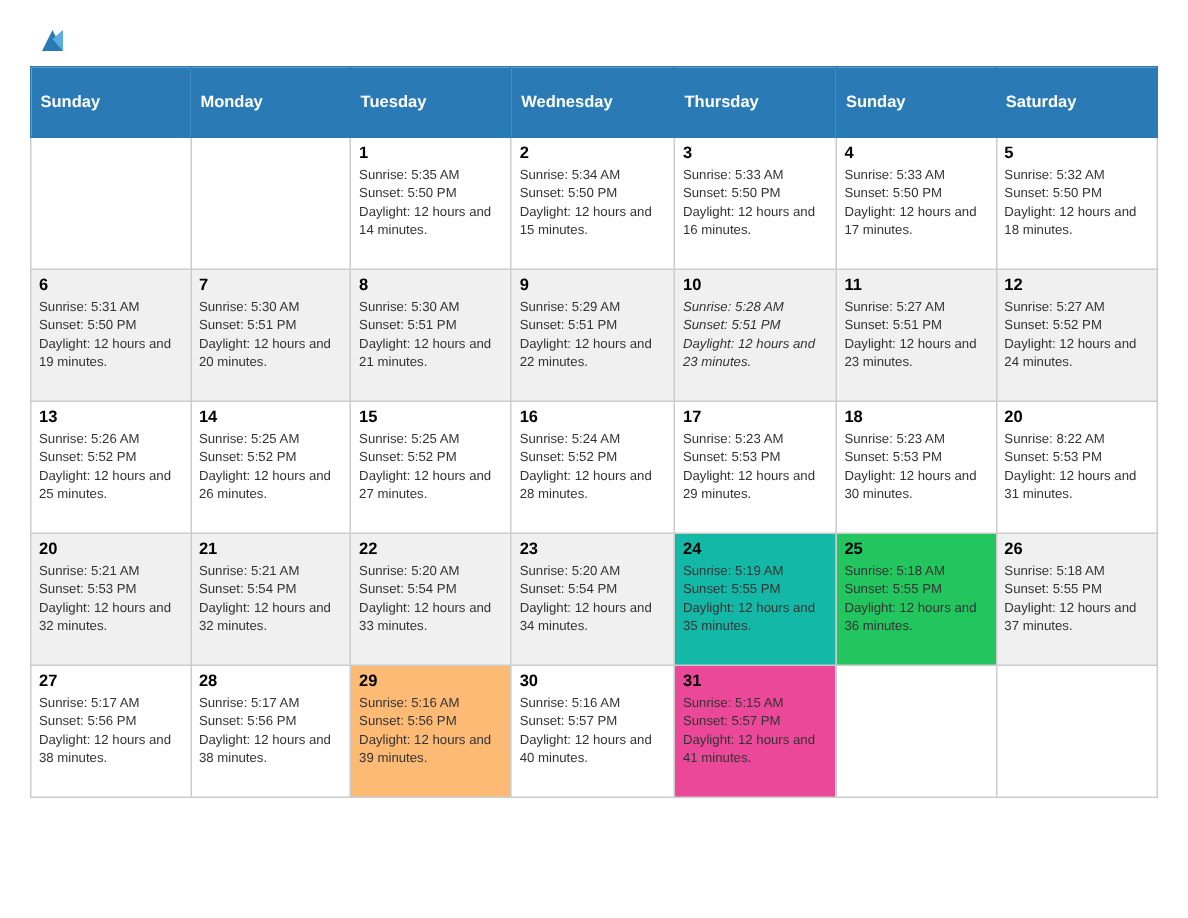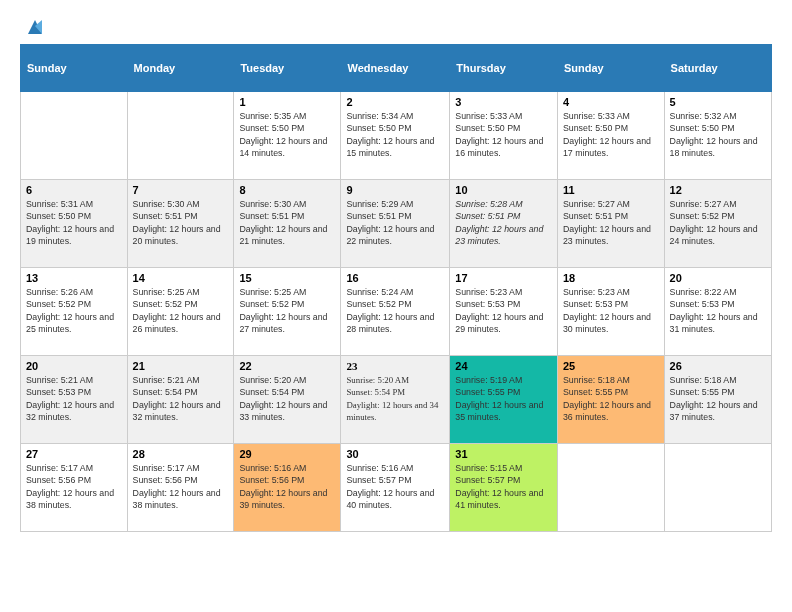--- a/index.html
+++ b/index.html
@@ -273,33 +273,33 @@
             <div class="day-info" style="white-space: pre-line;">Sunrise: 5:21 AM
 Sunset: 5:54 PM
 Daylight: 12 hours and 32 minutes.</div>
           </td>
           <td style="background: rgb(240, 240, 240);">
             <span class="day-num">22</span>
             <div class="day-info" style="white-space: pre-line;">Sunrise: 5:20 AM
 Sunset: 5:54 PM
 Daylight: 12 hours and 33 minutes.</div>
           </td>
-          <td style="background: rgb(240, 240, 240); font-family: Liberation Serif, serif;">
+          <td style="background: rgb(240, 240, 240);">
             <span class="day-num">23</span>
             <div class="day-info" style="white-space: pre-line;">Sunrise: 5:20 AM
 Sunset: 5:54 PM
 Daylight: 12 hours and 34 minutes.</div>
           </td>
           <td style="background: #14b8a6;">
             <span class="day-num">24</span>
             <div class="day-info" style="white-space: pre-line;">Sunrise: 5:19 AM
 Sunset: 5:55 PM
 Daylight: 12 hours and 35 minutes.</div>
           </td>
-          <td style="background: #fdba74;">
+          <td style="background: #22c55e;">
             <span class="day-num">25</span>
             <div class="day-info" style="white-space: pre-line;">Sunrise: 5:18 AM
 Sunset: 5:55 PM
 Daylight: 12 hours and 36 minutes.</div>
           </td>
           <td style="background: rgb(240, 240, 240);">
             <span class="day-num">26</span>
             <div class="day-info" style="white-space: pre-line;">Sunrise: 5:18 AM
 Sunset: 5:55 PM
 Daylight: 12 hours and 37 minutes.</div>
@@ -323,21 +323,21 @@
             <div class="day-info" style="white-space: pre-line;">Sunrise: 5:16 AM
 Sunset: 5:56 PM
 Daylight: 12 hours and 39 minutes.</div>
           </td>
           <td style="background: rgb(255, 255, 255);">
             <span class="day-num">30</span>
             <div class="day-info" style="white-space: pre-line;">Sunrise: 5:16 AM
 Sunset: 5:57 PM
 Daylight: 12 hours and 40 minutes.</div>
           </td>
-          <td style="background: #bef264;">
+          <td style="background: #ec4899;">
             <span class="day-num">31</span>
             <div class="day-info" style="white-space: pre-line;">Sunrise: 5:15 AM
 Sunset: 5:57 PM
 Daylight: 12 hours and 41 minutes.</div>
           </td>
           <td class="empty-cell"></td>
           <td class="empty-cell"></td>
         </tr>
       </tbody>
   </table>

